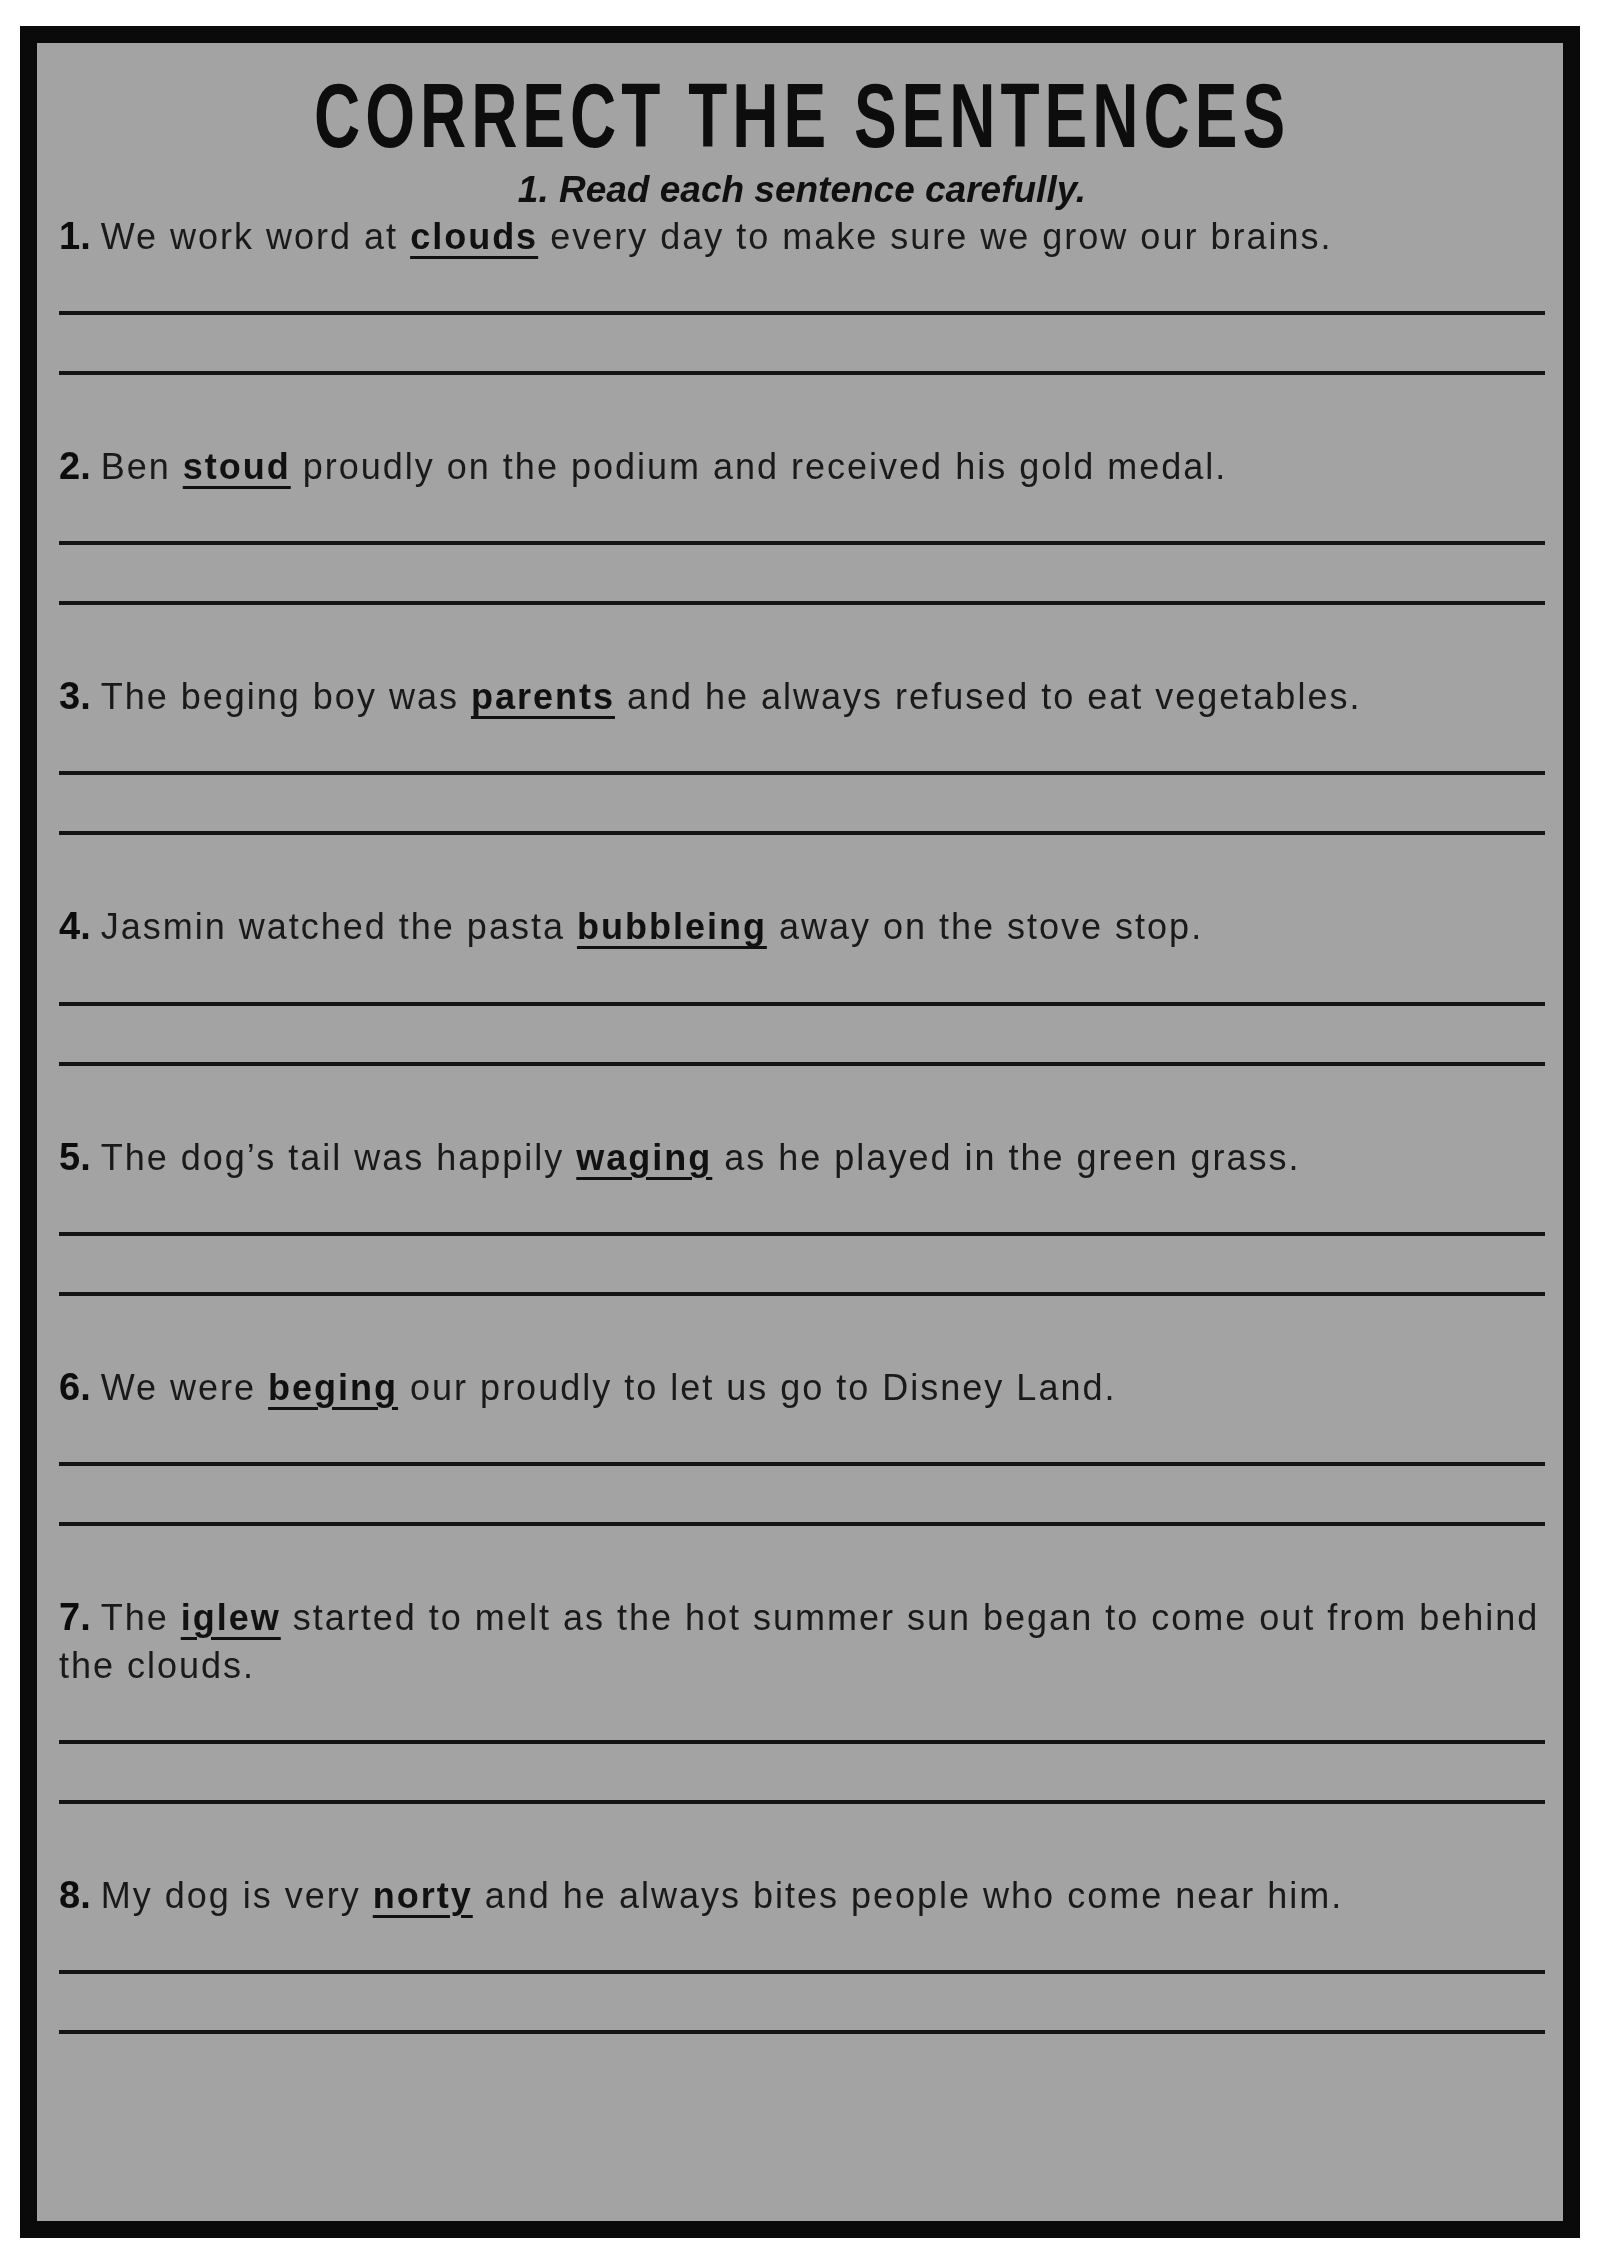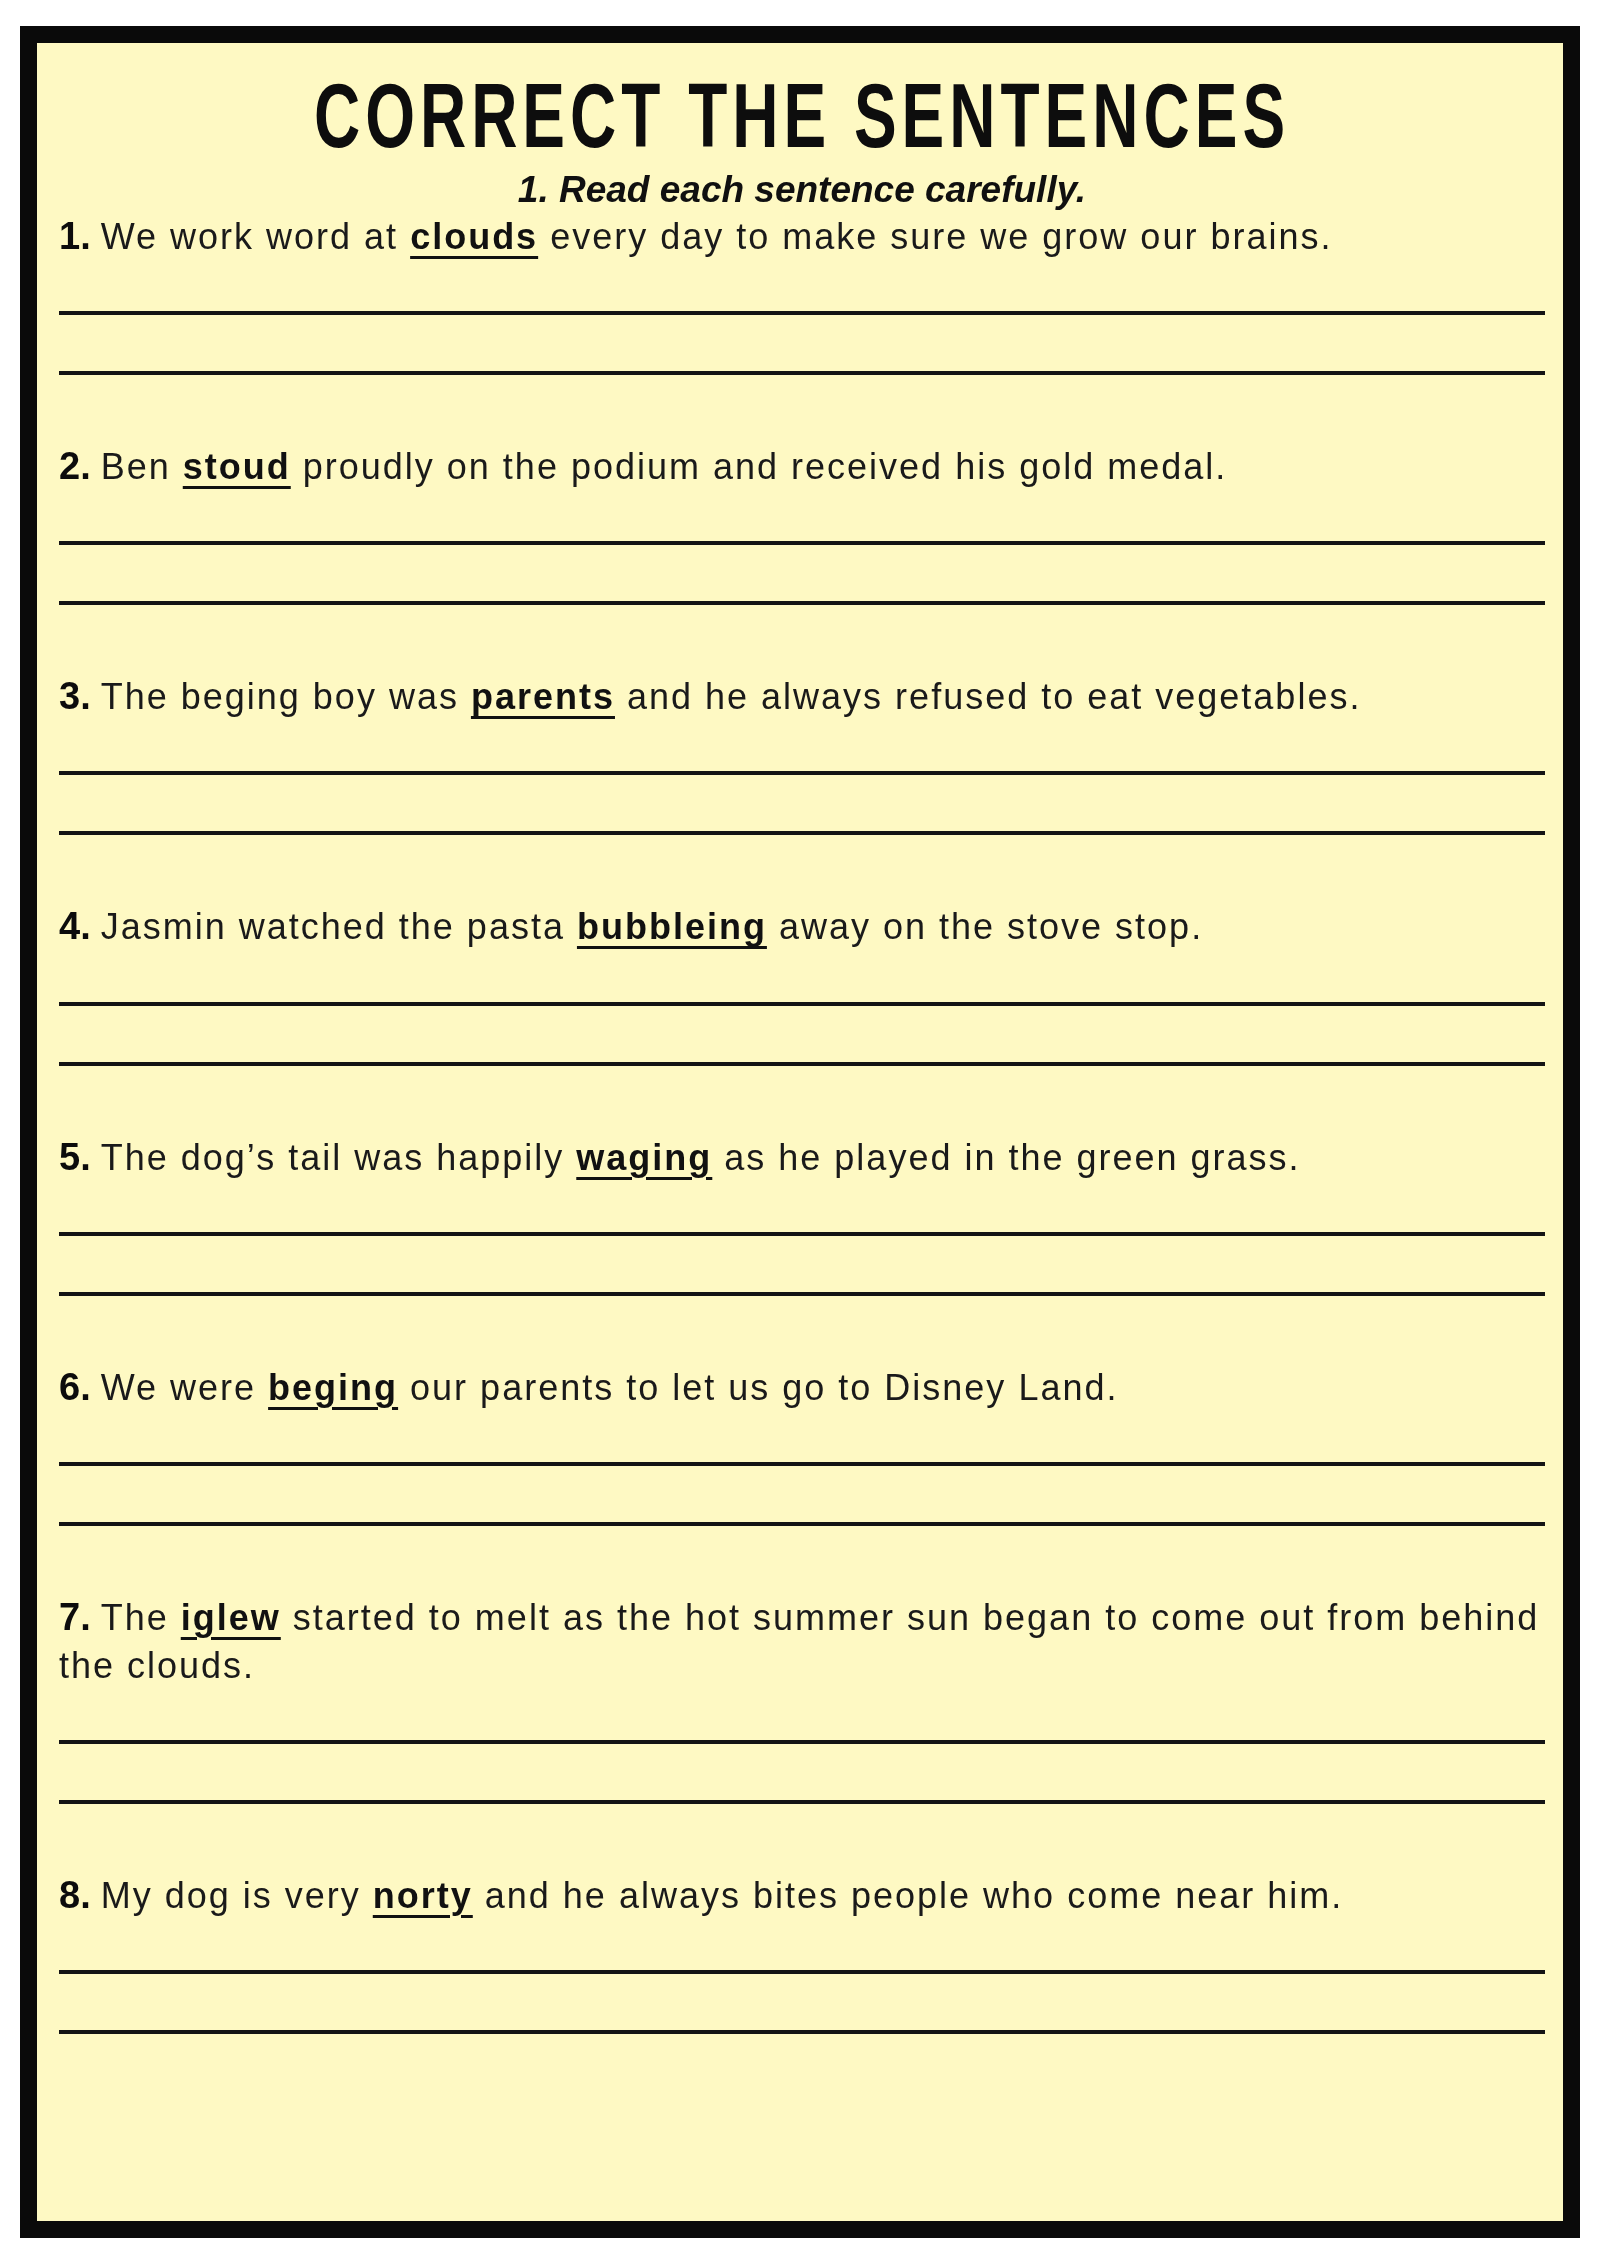--- a/index.html
+++ b/index.html
@@ -16,21 +16,21 @@
     color: #131313;
   }
   .frame {
     position: absolute;
     top: 26px;
     left: 20px;
     width: 1560px;
     height: 2212px;
     box-sizing: border-box;
     border: 17px solid #0a0a0a;
-    background: #fef9c3;
+    background: #a3a3a3;
   }
   .content {
     padding: 6px 16px 0 20px;
   }
   .title-wrap {
     text-align: center;
     height: 104px;
     margin-top: 14px;
   }
   .title {
@@ -136,21 +136,21 @@
         <div class="answer-line"></div>
       </div>
 
       <div class="item">
         <p class="sentence"><span class="num">5.</span><span>The dog’s tail was happily </span><span class="word">waging</span><span> as he played in the green grass.</span></p>
         <div class="answer-line"></div>
         <div class="answer-line"></div>
       </div>
 
       <div class="item">
-        <p class="sentence"><span class="num">6.</span><span>We were </span><span class="word">beging</span><span> our parents to let us go to Disney Land.</span></p>
+        <p class="sentence"><span class="num">6.</span><span>We were </span><span class="word">beging</span><span> our proudly to let us go to Disney Land.</span></p>
         <div class="answer-line"></div>
         <div class="answer-line"></div>
       </div>
 
       <div class="item">
         <p class="sentence"><span class="num">7.</span><span>The </span><span class="word">iglew</span><span> started to melt as the hot summer sun began to come out from behind the clouds.</span></p>
         <div class="answer-line"></div>
         <div class="answer-line"></div>
       </div>
 

